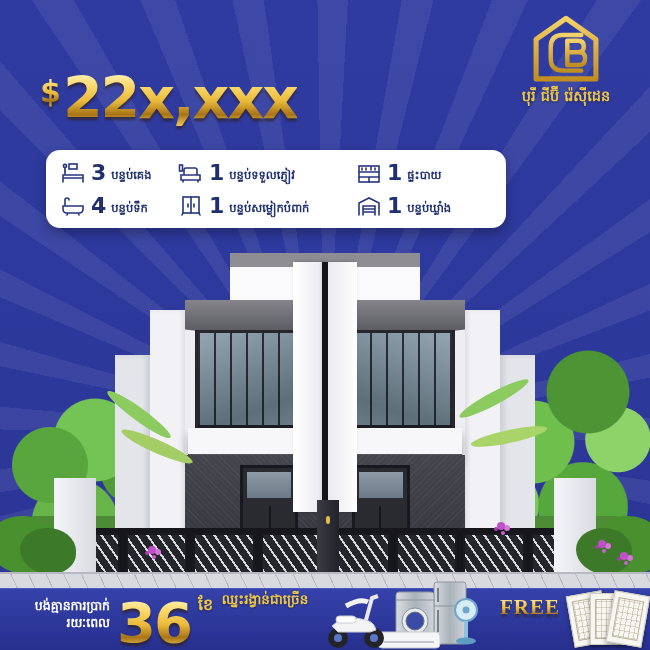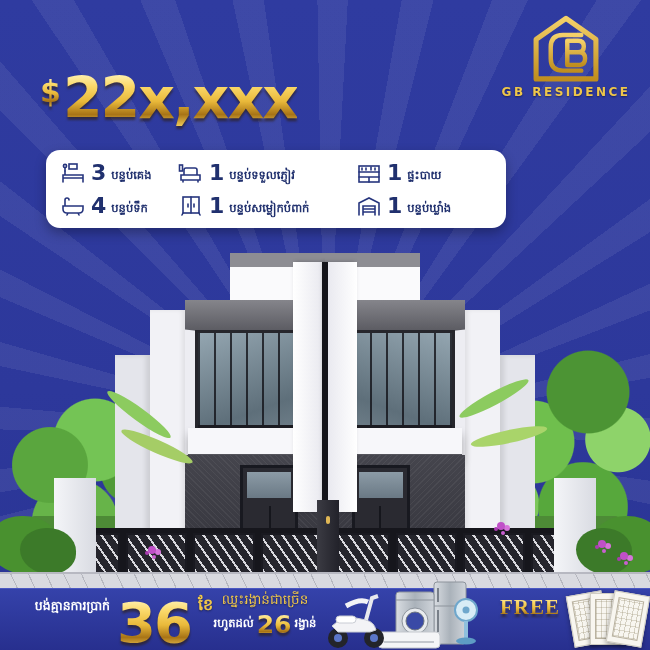--- a/index.html
+++ b/index.html
@@ -115,21 +115,21 @@
     background-image:repeating-linear-gradient(65deg,rgba(118,120,132,.35) 0 1px,transparent 1px 16px);}
   
   .band{position:absolute;left:0;top:588px;width:650px;height:62px;z-index:9;
     background:linear-gradient(180deg,#3542aa 0%,#272f8e 100%);border-top:1px solid #4b58c2;}
   .pay{position:absolute;left:6px;top:7px;display:flex;align-items:flex-start;gap:7px;}
   .pay-txt{width:104px;text-align:right;color:#fff;font-weight:bold;font-size:12.5px;line-height:1.35;margin-top:2px;}
   .pay-num{font-size:56px;font-weight:bold;line-height:.95;letter-spacing:-2px;text-align:right;}
   .pay-unit{font-size:16px;font-weight:bold;transform:translateY(-2px);}
   .prizes{position:absolute;left:196px;top:2px;width:138px;text-align:center;}
   .p1{font-size:9.5px;font-weight:bold;}
-  .p2{font-size:13.5px;font-weight:normal;white-space:nowrap;}
+  .p2{font-size:13.5px;font-weight:bold;white-space:nowrap;}
   .p3{margin-top:1px;font-size:11.5px;font-weight:bold;color:#fff;display:flex;align-items:center;justify-content:center;gap:3px;}
   .p3-num{font-size:25px;font-weight:bold;line-height:1;}
   .appl{position:absolute;left:322px;top:-13px;width:156px;height:75px;}
   .free{position:absolute;left:482px;top:6px;width:96px;text-align:center;}
   .free-label{font-family:"Liberation Serif",serif;font-size:21px;font-weight:bold;letter-spacing:1px;}
   .free-svc{color:#fff;font-size:12.5px;font-weight:bold;margin-top:2px;white-space:nowrap;}
   .docs{position:absolute;left:570px;top:4px;width:78px;height:56px;}
   .doc{position:absolute;width:34px;height:50px;background:#f8f6f0;border:1px solid #cfccc2;
     box-shadow:0 2px 5px rgba(0,0,0,.4);}
   .doc .plan{position:absolute;inset:5px 4px;border:1px solid #b9b2a0;
@@ -153,21 +153,21 @@
       <defs>
         <linearGradient id="gl" x1="0" y1="0" x2="0" y2="1">
           <stop offset="0" stop-color="#f4d169"></stop>
             <stop offset="1" stop-color="#c08e1e"></stop>
         </linearGradient>
       </defs>
       <path d="M55 7 L102 40 V102 H8 V40 Z" fill="none" stroke="url(#gl)" stroke-width="8" stroke-linejoin="round"></path>
       <path d="M79 33 H50 Q31 33 31 52 V70 Q31 89 50 89 H79" fill="none" stroke="url(#gl)" stroke-width="7" stroke-linecap="round"></path>
       <path d="M57 42 V80 M57 42 H74 Q83 42 83 51 Q83 60 74 60 H57 M57 60 H76 Q85 60 85 70 Q85 80 76 80 H57" fill="none" stroke="url(#gl)" stroke-width="7" stroke-linecap="round" stroke-linejoin="round"></path>
     </svg>
-    <div class="logo-en goldflat">GB RESIDENCE</div>
+    <div class="logo-kh goldflat">បុរី ជីប៊ី រ៉េស៊ីដេន</div>
   </div>
 
   <div class="features">
     <div class="feature">
       <svg width="26" height="22" viewBox="0 0 26 22">
         <g fill="none" stroke="#26357d" stroke-width="1.6" stroke-linecap="round">
           <rect x="9" y="2" width="8" height="5"></rect>
             <path d="M3 20v-7h20v7 M3 16h20 M5 13V9"></path>
             <circle cx="5" cy="4" r="1.6"></circle>
             <path d="M5 6v3"></path>
@@ -299,32 +299,28 @@
     <div class="flower fl2"></div>
     <div class="flower fl3"></div>
     <div class="flower fl4"></div>
     <div class="walk"></div>
   </div>
 
   <div class="band">
     <div class="pay">
       <div class="pay-txt">
         <div>បង់គ្មានការប្រាក់</div>
+        <div>រយៈពេល</div>
       </div>
       <span class="pay-num gold">36</span>
       <span class="pay-unit goldflat">ខែ</span>
     </div>
 
     <div class="prizes">
       <div class="p2 goldflat">ឈ្នះរង្វាន់ជាច្រើន</div>
-      <div class="p3">
-        <span>រហូតដល់</span>
-        <span class="p3-num gold">26</span>
-        <span>រង្វាន់</span>
-      </div>
     </div>
 
     <svg class="appl" viewBox="0 0 156 75">
       <defs>
         <linearGradient id="sil" x1="0" y1="0" x2="1" y2="0">
           <stop offset="0" stop-color="#d9dde2"></stop>
             <stop offset=".5" stop-color="#aab2ba"></stop>
             <stop offset="1" stop-color="#cfd4da"></stop>
         </linearGradient>
       </defs>

